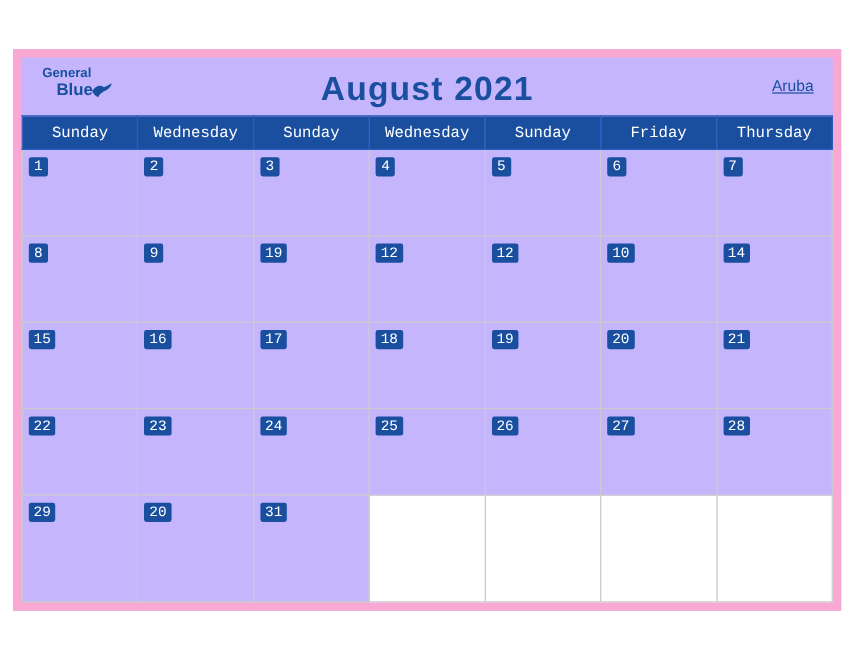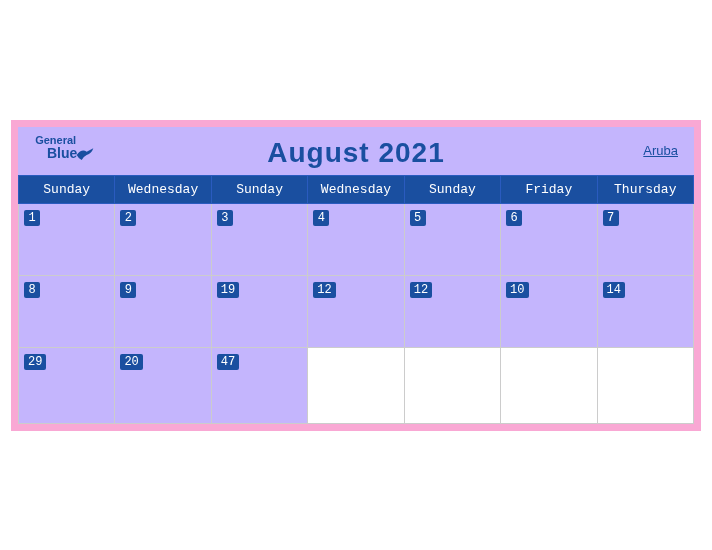--- a/index.html
+++ b/index.html
@@ -95,21 +95,21 @@
       display: inline-block;
       padding: 1px 4px;
       border-radius: 2px;
       min-width: 16px;
       text-align: center;
     }
     .empty-day {
       background: #fff;
     }
     .calendar-grid tr:last-child td {
-      height: 76px;
+      height: 89px;
     }
   </style>
 </head>
 <body>
 
 <div class="calendar-wrapper">
   <div class="calendar-header">
     <div class="logo-area">
       <span class="logo-general">General</span>
       <div style="display:flex; align-items:center; position:relative;">
@@ -148,23 +148,41 @@
         <tr>
           <td><span class="day-number">8</span></td>
           <td><span class="day-number">9</span></td>
           <td><span class="day-number">19</span></td>
           <td><span class="day-number">12</span></td>
           <td><span class="day-number">12</span></td>
           <td><span class="day-number">10</span></td>
           <td><span class="day-number">14</span></td>
         </tr>
         <tr>
+          <td><span class="day-number">15</span></td>
+          <td><span class="day-number">16</span></td>
+          <td><span class="day-number">17</span></td>
+          <td><span class="day-number">18</span></td>
+          <td><span class="day-number">19</span></td>
+          <td><span class="day-number">20</span></td>
+          <td><span class="day-number">21</span></td>
+        </tr>
+        <tr>
+          <td><span class="day-number">22</span></td>
+          <td><span class="day-number">23</span></td>
+          <td><span class="day-number">24</span></td>
+          <td><span class="day-number">25</span></td>
+          <td><span class="day-number">26</span></td>
+          <td><span class="day-number">27</span></td>
+          <td><span class="day-number">28</span></td>
+        </tr>
+        <tr>
           <td><span class="day-number">29</span></td>
           <td><span class="day-number">20</span></td>
-          <td><span class="day-number">47</span></td>
+          <td><span class="day-number">31</span></td>
           <td class="empty-day"></td>
           <td class="empty-day"></td>
           <td class="empty-day"></td>
           <td class="empty-day"></td>
         </tr>
       </tbody>
   </table>
 </div>
 
 </body></html>

